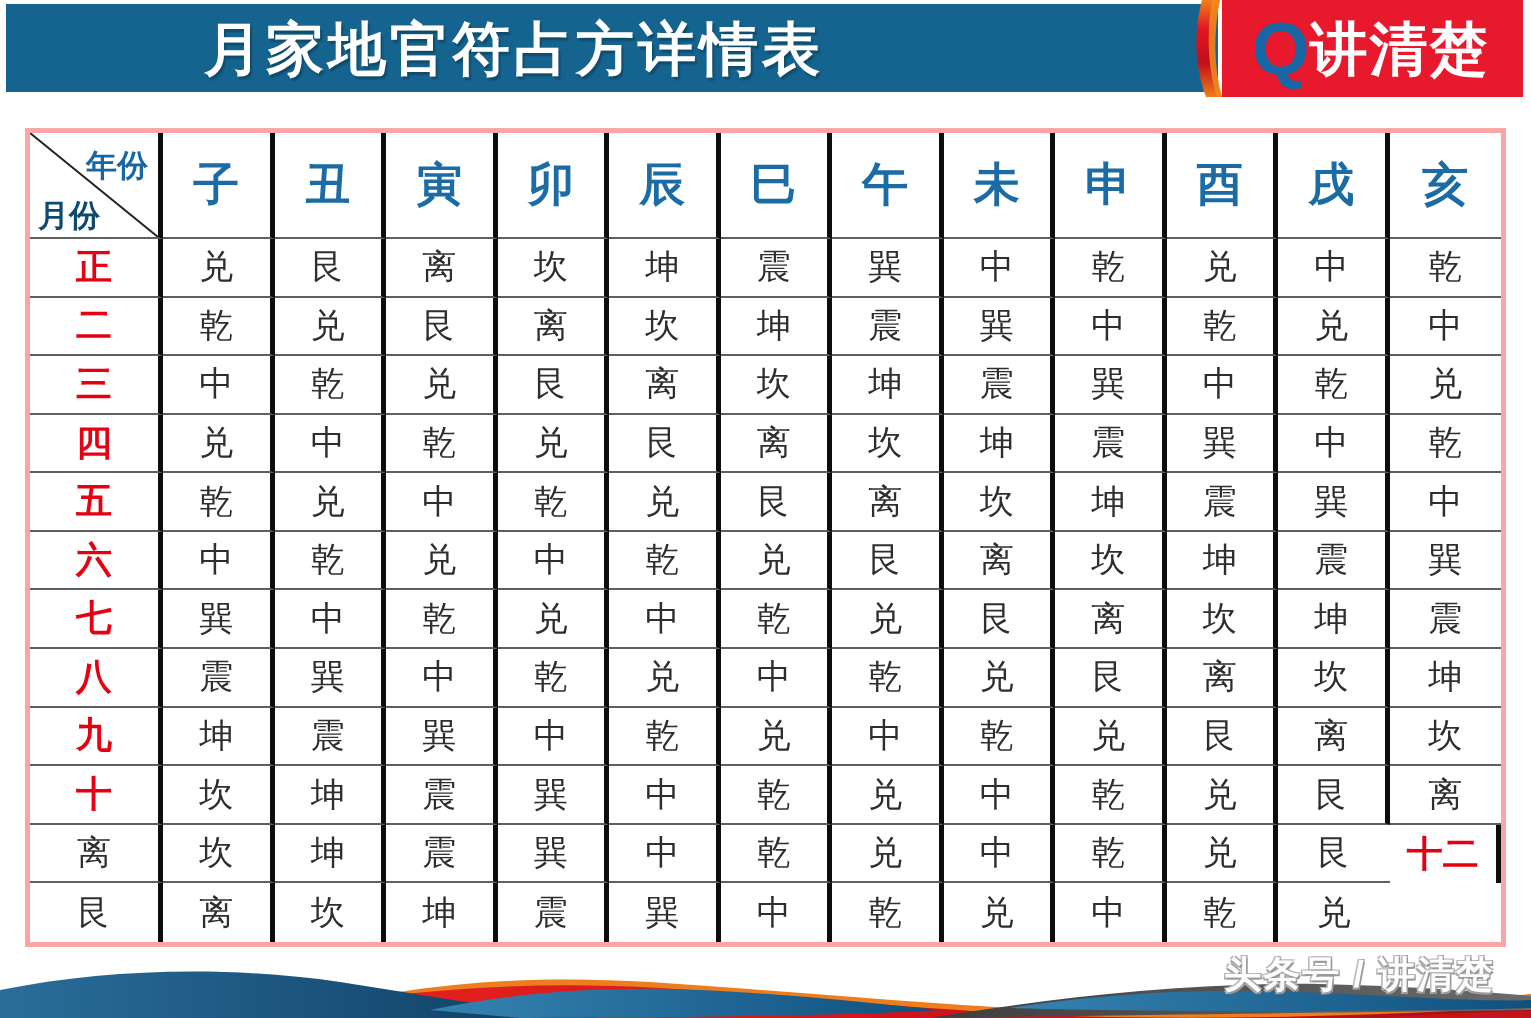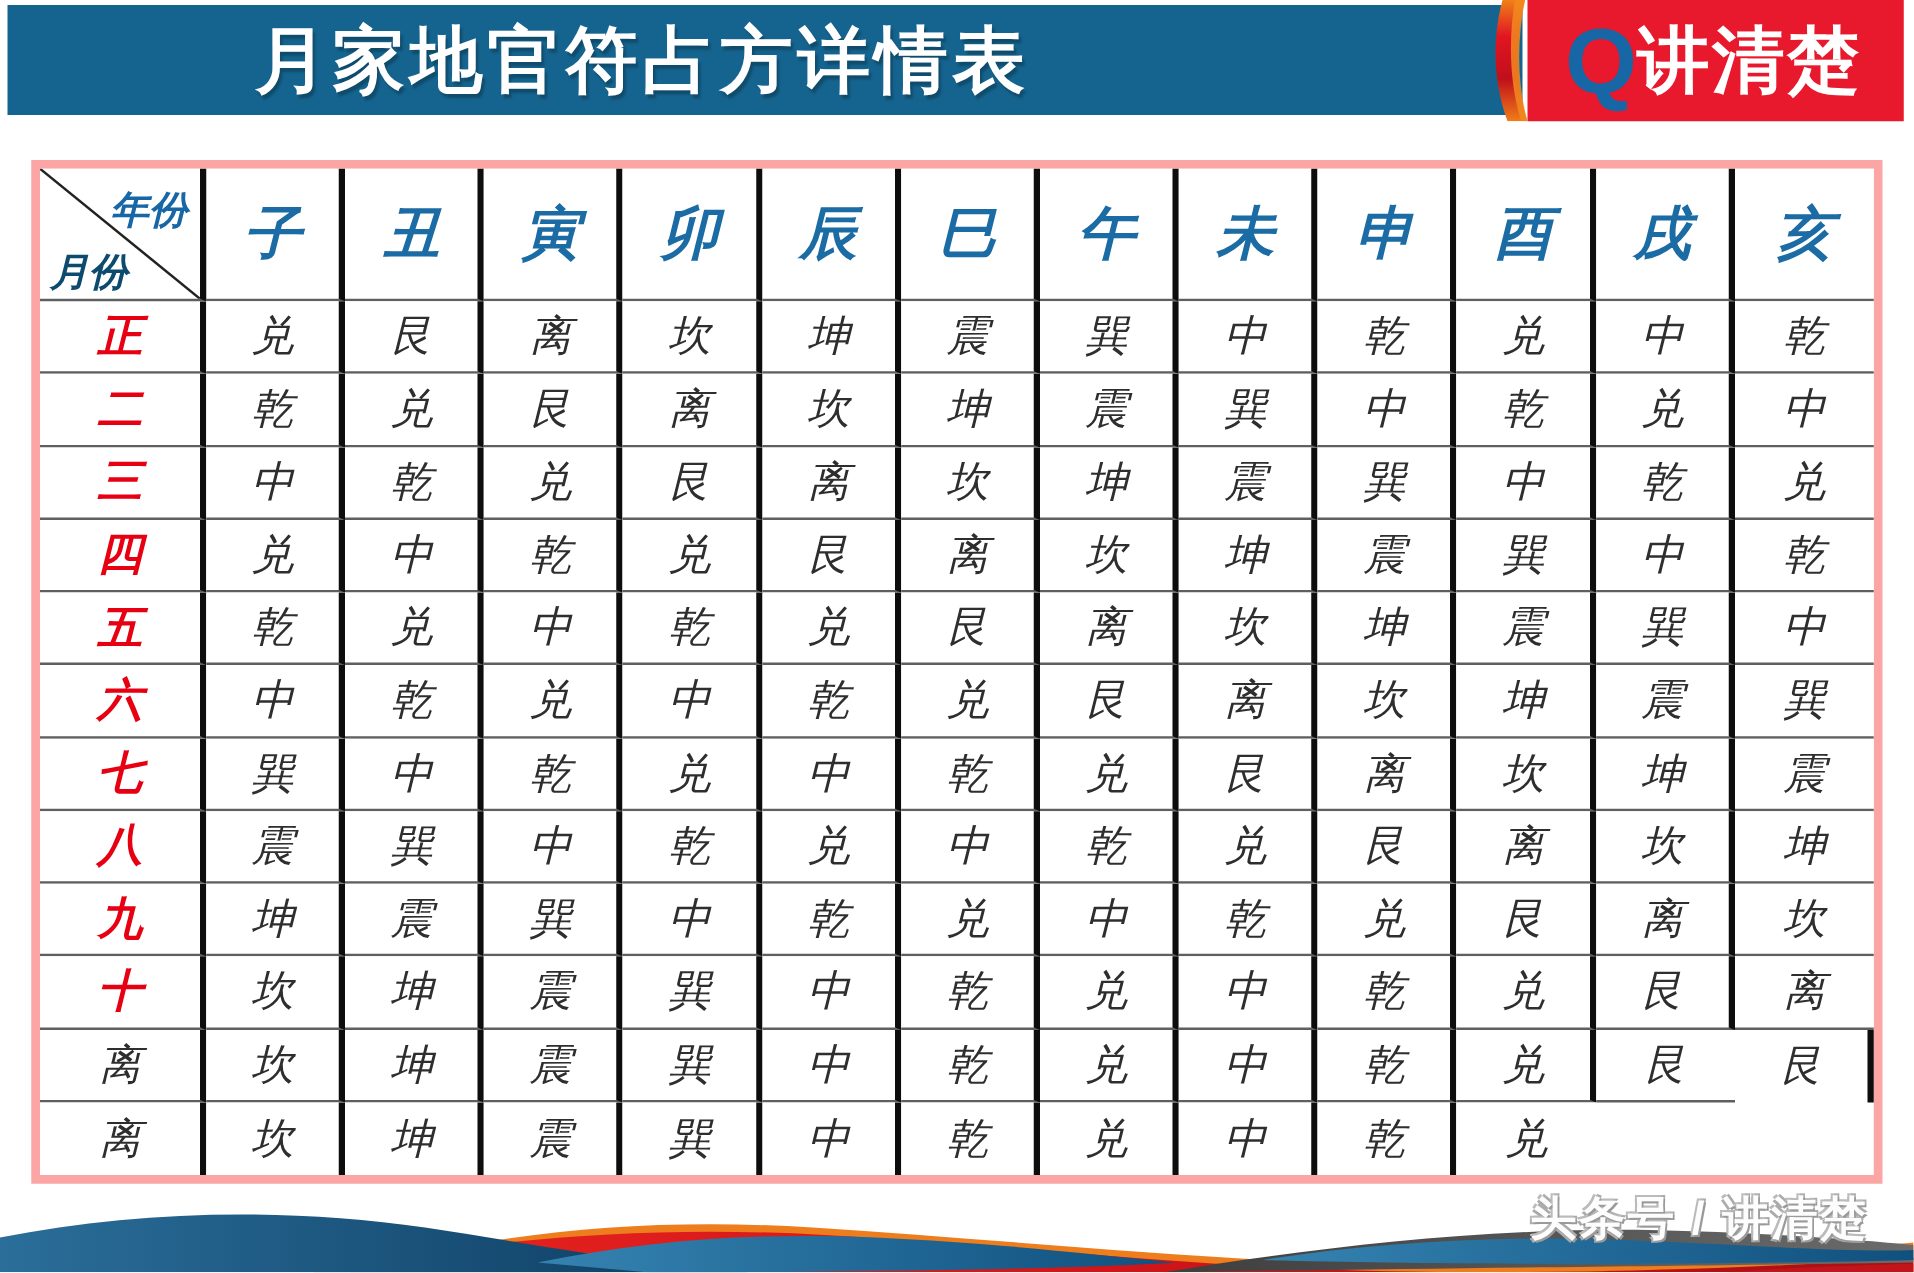--- a/index.html
+++ b/index.html
@@ -12,23 +12,23 @@
         font-size:58px;font-weight:700;color:#ffffff;letter-spacing:4px;
         text-shadow:2px 3px 2px rgba(0,0,0,.25);white-space:nowrap;}
   .logo-panel{position:absolute;left:1222px;top:0;width:301px;height:97px;background:#E8192C;}
   .logo-inner{position:absolute;left:30px;top:0;height:97px;display:flex;align-items:center;}
   .logo-q{font-size:74px;font-weight:800;color:#1766A5;line-height:97px;}
   .logo-name{font-size:58px;font-weight:800;color:#ffffff;letter-spacing:2px;line-height:97px;text-align:right;}
   .ribbon{position:absolute;left:1186px;top:0;width:48px;height:97px;}
 
   
   .grid{position:absolute;left:25px;top:128px;width:1481px;height:819px;
-        box-sizing:border-box;border:7px solid #fca5a5;background:#fff;
+        box-sizing:border-box;border:5px solid #fca5a5;background:#fff;
         display:grid;grid-template-columns:133px repeat(12,1fr);
-        grid-template-rows:106px repeat(12,1fr);font-style:italic;}
+        grid-template-rows:106px repeat(12,1fr);}
   .cell{display:flex;align-items:center;justify-content:center;
         border-right:5px solid #0d0d0d;border-bottom:2px solid #5f5f5f;
         box-sizing:border-box;background:#fff;}
   .cell.last-col{border-right:none;}
   .cell.last-row{border-bottom:none;}
   .colhead{font-size:46px;font-weight:600;color:#1B6BA5;}
   .rowlabel{font-size:36px;font-weight:600;color:#E60012;}
   .val{font-size:34px;font-weight:400;color:#2e2e2e;}
   .corner{position:relative;}
   .corner svg{position:absolute;left:0;top:0;width:100%;height:100%;}
@@ -227,20 +227,21 @@
       <div class="cell val">坤</div>
       <div class="cell val">震</div>
       <div class="cell val">巽</div>
       <div class="cell val">中</div>
       <div class="cell val">乾</div>
       <div class="cell val">兑</div>
       <div class="cell val">中</div>
       <div class="cell val">乾</div>
       <div class="cell val">兑</div>
       <div class="cell val last-col">艮</div>
+      <div class="cell rowlabel last-row">十二</div>
       <div class="cell val last-row">艮</div>
       <div class="cell val last-row">离</div>
       <div class="cell val last-row">坎</div>
       <div class="cell val last-row">坤</div>
       <div class="cell val last-row">震</div>
       <div class="cell val last-row">巽</div>
       <div class="cell val last-row">中</div>
       <div class="cell val last-row">乾</div>
       <div class="cell val last-row">兑</div>
       <div class="cell val last-row">中</div>

